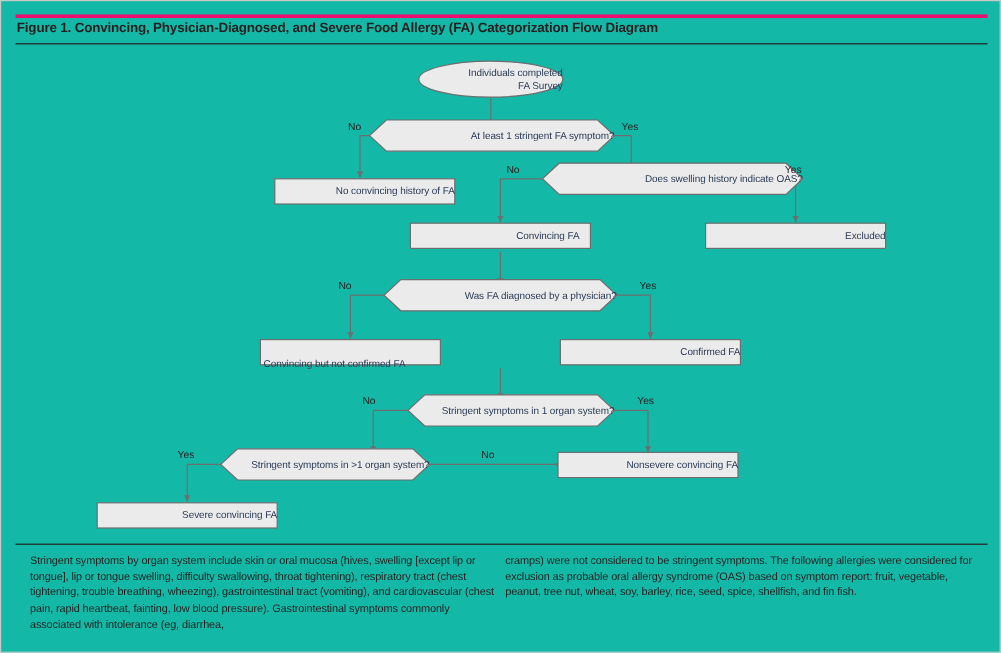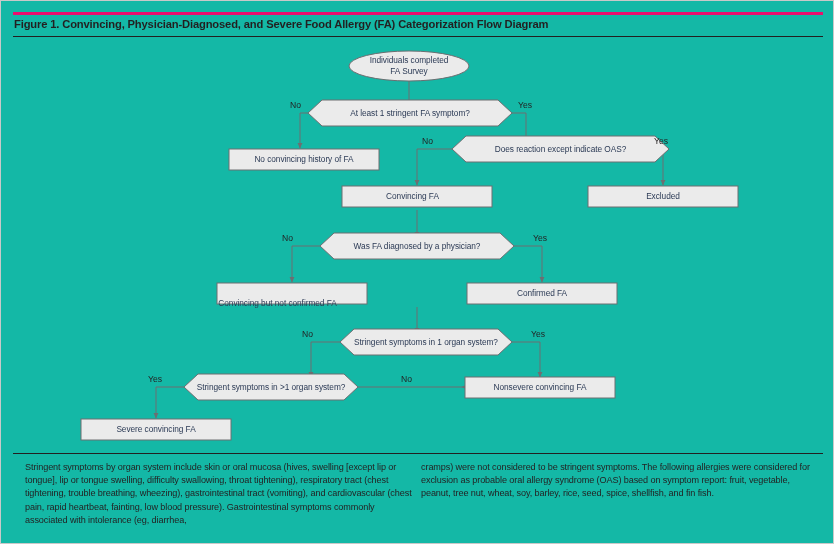--- a/index.html
+++ b/index.html
@@ -64,21 +64,21 @@
   }
   #diagram svg {
     display: block;
   }
 
   
   .node-label {
     position: absolute;
     font-size: 8.3px;
     color: #2b3a55;
-    text-align: center;
+    text-align: right;
     line-height: 10.5px;
     letter-spacing: -0.05px;
     white-space: nowrap;
     pointer-events: none;
   }
   .edge-label {
     position: absolute;
     font-size: 8.6px;
     color: #231f20;
     white-space: nowrap;
@@ -207,21 +207,21 @@
 
     <div class="node-label" style="left:348px; top:16px; width:120px;">
       <span>Individuals completed</span><br>
       <span>FA Survey</span>
     </div>
 
     <div class="node-label" style="left:307px; top:69px; width:204px;">At least 1 stringent FA symptom?</div>
 
     <div class="node-label" style="left:228px; top:115px; width:150px;">No convincing history of FA</div>
 
-    <div class="node-label" style="left:451px; top:105px; width:217px;">Does reaction except indicate OAS?</div>
+    <div class="node-label" style="left:451px; top:105px; width:217px;">Does swelling history indicate OAS?</div>
 
     <div class="node-label" style="left:341px; top:152px; width:141px;">Convincing FA</div>
 
     <div class="node-label" style="left:587px; top:152px; width:150px;">Excluded</div>
 
     <div class="node-label" style="left:319px; top:202px; width:194px;">Was FA diagnosed by a physician?</div>
 
     <div class="node-label" style="left:216px; top:259px; width:121px;">Convincing but not confirmed FA</div>
 
     <div class="node-label" style="left:466px; top:249px; width:150px;">Confirmed FA</div>

